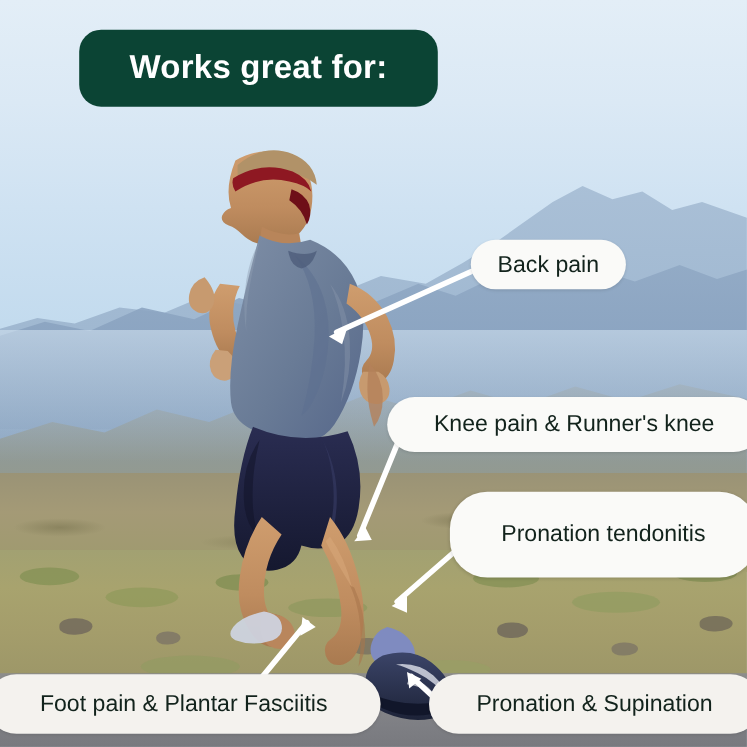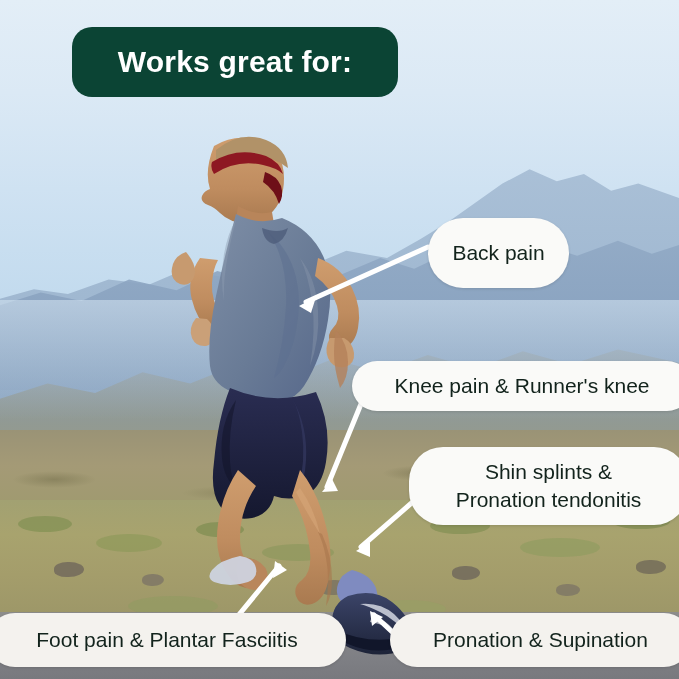--- a/index.html
+++ b/index.html
@@ -111,21 +111,21 @@
     text-align:center;
     border-radius:999px;
     color:#12231c;
     font-size:21px;
     line-height:1.32;
     padding:0 22px;
     box-shadow:0 1px 3px rgba(0,0,0,.12);
   }
   .pill.multi{ border-radius:34px; }
 
-  #pill-back      { left:428px; top:218px;  width:141px; height:70px; }
+  #pill-back      { left:428px; top:218px;  width:141px; height:45px; }
   #pill-knee      { left:352px; top:361px;  width:340px; height:50px; }
   #pill-shin      { left:409px; top:447px;  width:279px; height:78px; }
   #pill-foot      { left:-12px; top:613px;  width:358px; height:54px; }
   #pill-pronation { left:390px; top:613px;  width:301px; height:54px; }
 
   svg.arrows { position:absolute; left:0; top:0; width:679px; height:679px; pointer-events:none; }
 </style>
 </head>
 <body>
 
@@ -263,21 +263,20 @@
 
   <div class="pill" id="pill-back" style="background:#fafaf8;">
     <span>Back pain</span>
   </div>
 
   <div class="pill" id="pill-knee" style="background:#fafaf8;">
     <span>Knee pain &amp; Runner's knee</span>
   </div>
 
   <div class="pill multi" id="pill-shin" style="background:#fafaf8; flex-direction:column;">
-    <span>Shin splints &amp;</span>
     <span>Pronation tendonitis</span>
   </div>
 
   <div class="pill" id="pill-foot" style="background:#f4f2ee;">
     <span>Foot pain &amp; Plantar Fasciitis</span>
   </div>
 
   <div class="pill" id="pill-pronation" style="background:#f4f2ee;">
     <span>Pronation &amp; Supination</span>
   </div>

